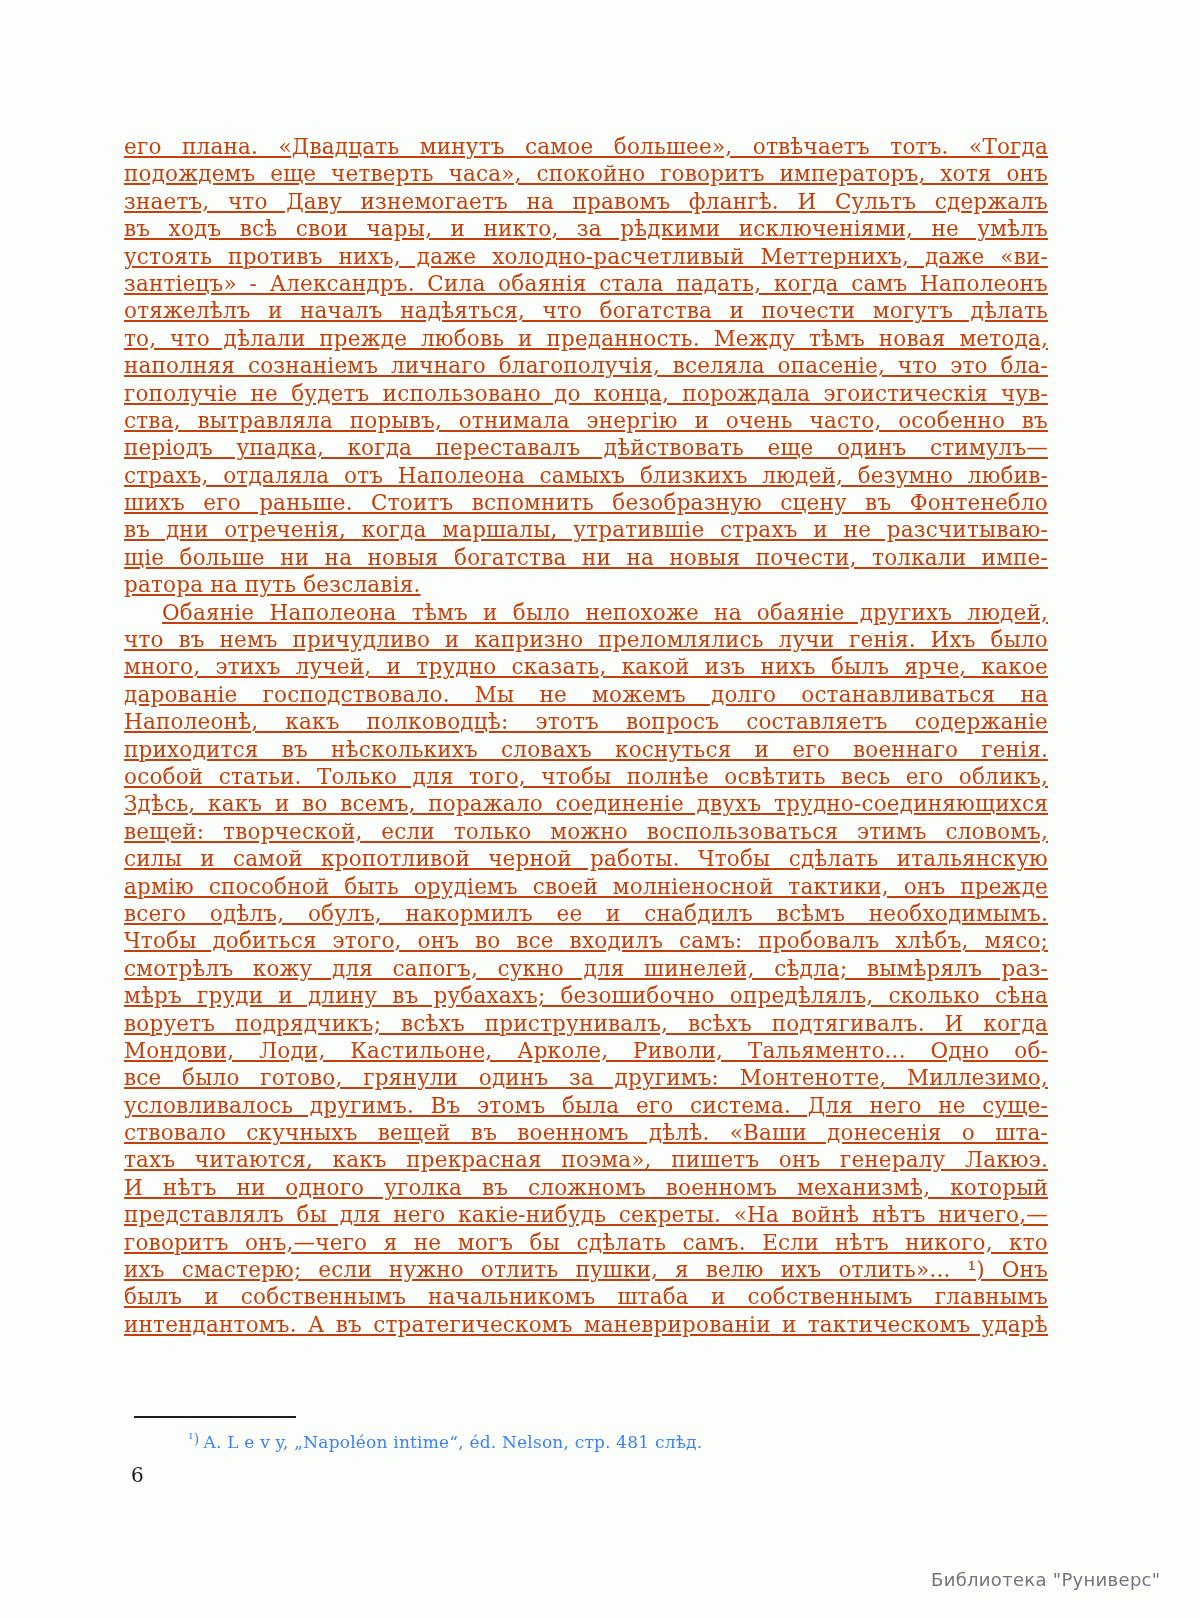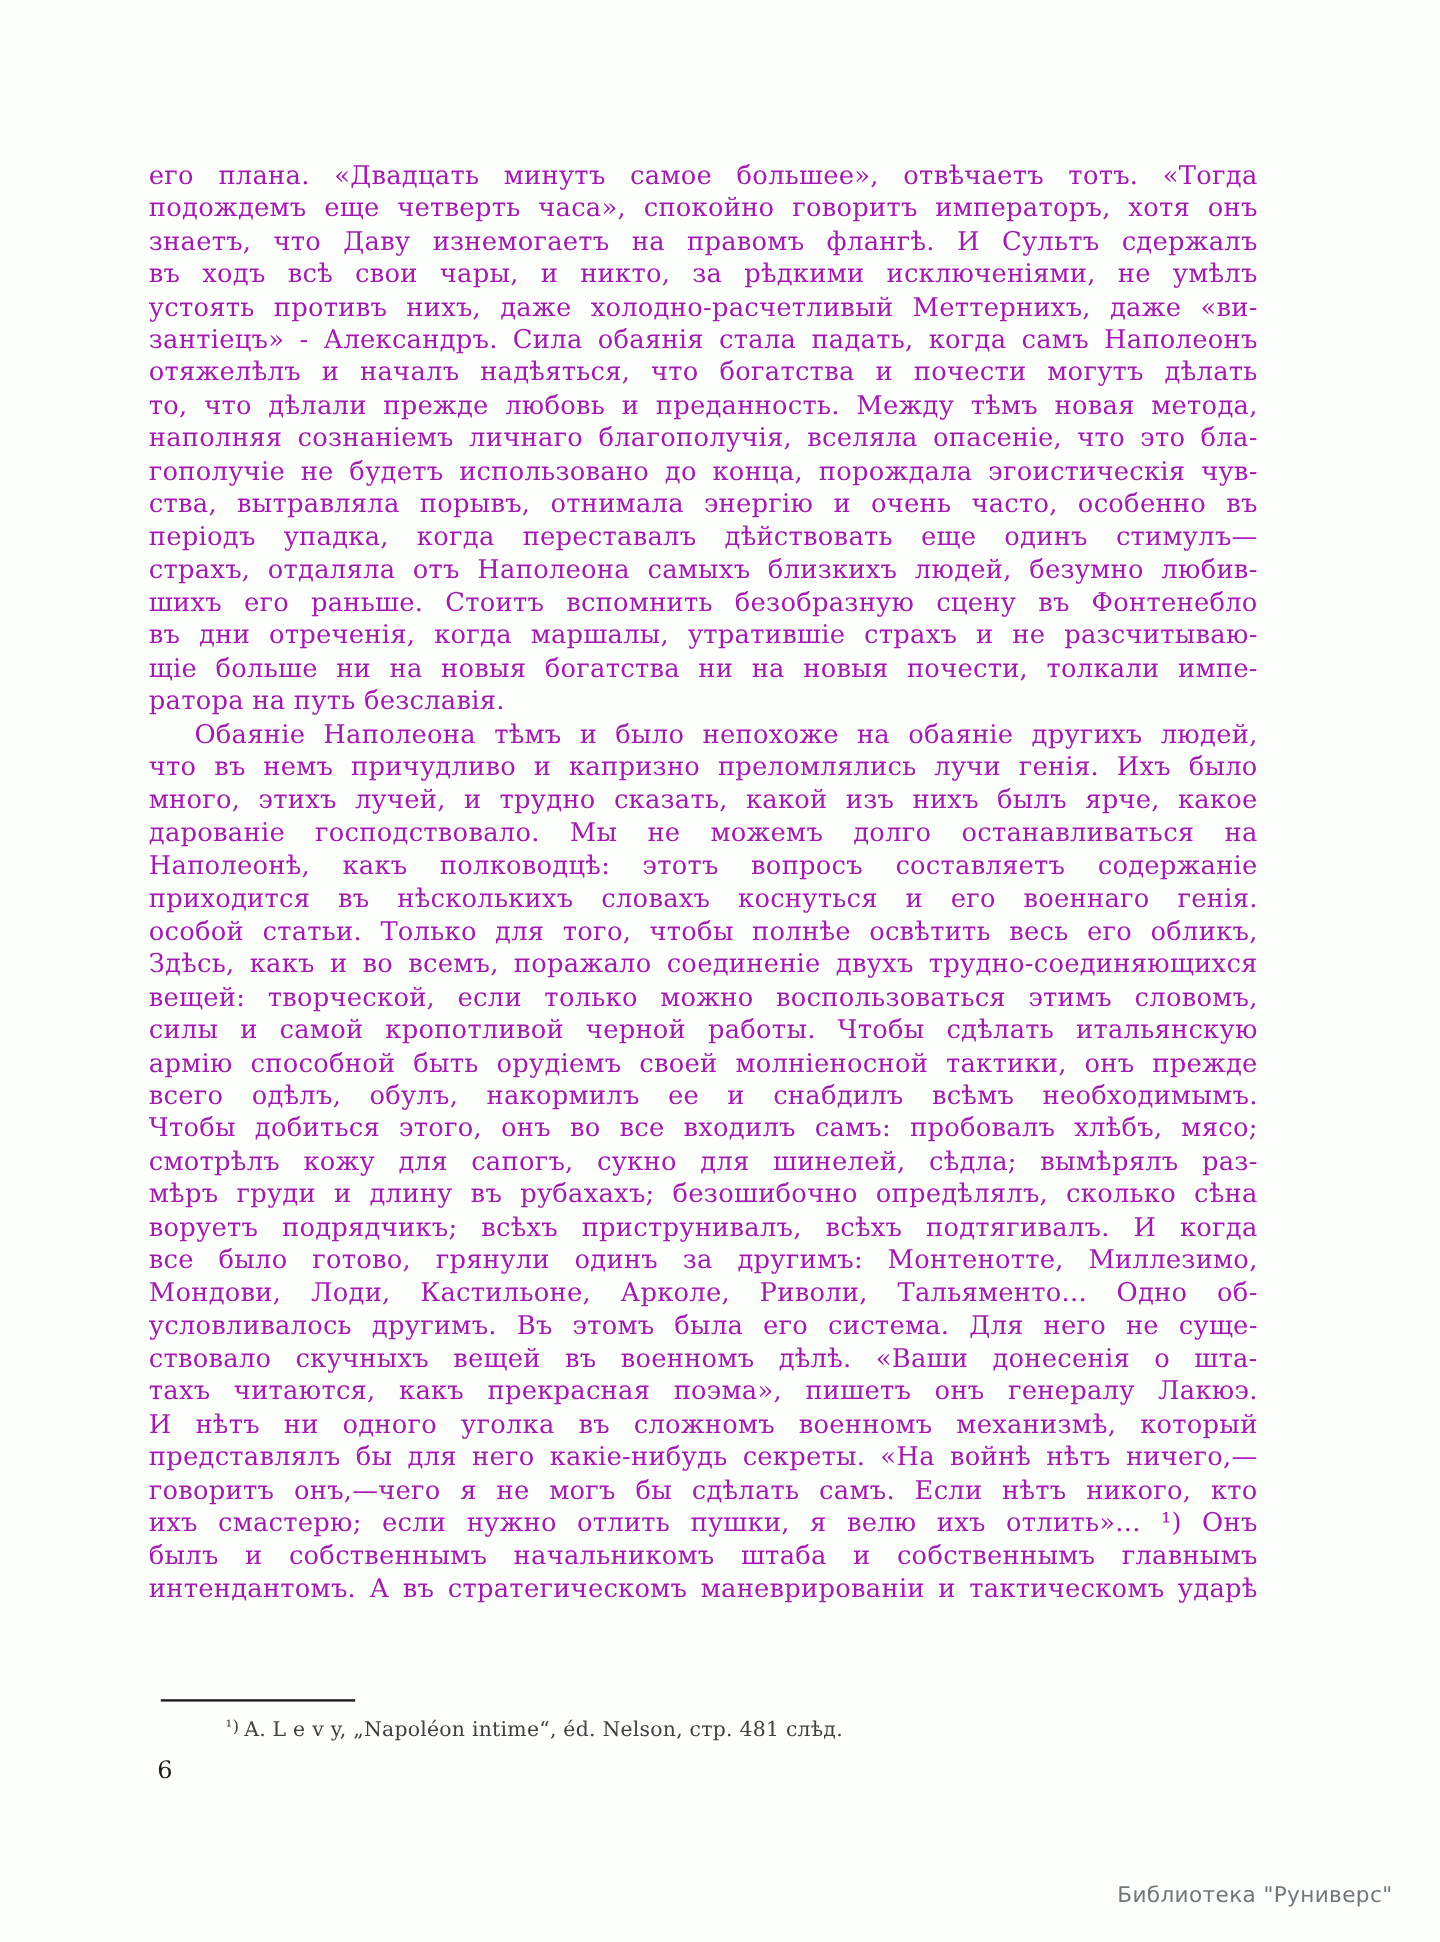--- a/index.html
+++ b/index.html
@@ -13,22 +13,23 @@
   }
   .page-sheet {
     position: absolute;
     inset: 0;
   }
   .text-block {
     position: absolute;
     left: 124px;
     top: 133px;
     width: 924px;
-    color: #a21caf;
+    color: #c2410c;
     font-size: 21.5px;
+    text-decoration: underline;
   }
   .line {
     height: 27.4px;
     line-height: 27.4px;
     text-align: justify;
     text-align-last: justify;
     white-space: normal;
     letter-spacing: 0.2px;
   }
   .line.indent { text-indent: 38px; }
@@ -38,21 +39,21 @@
     left: 134px;
     top: 1416px;
     width: 162px;
     height: 2px;
     background: #1f1f1f;
   }
   .footnote {
     position: absolute;
     left: 188px;
     top: 1428px;
-    color: #404040;
+    color: #3b82f6;
     font-size: 17px;
     line-height: 22px;
     letter-spacing: 0.2px;
   }
   .footnote .fn-marker {
     font-size: 14px;
     vertical-align: 4px;
     margin-right: 4px;
   }
   .page-number {
@@ -104,22 +105,22 @@
       <div class="line">особой статьи. Только для того, чтобы полнѣе освѣтить весь его обликъ,</div>
       <div class="line">Здѣсь, какъ и во всемъ, поражало соединеніе двухъ трудно-соединяющихся</div>
       <div class="line">вещей: творческой, если только можно воспользоваться этимъ словомъ,</div>
       <div class="line">силы и самой кропотливой черной работы. Чтобы сдѣлать итальянскую</div>
       <div class="line">армію способной быть орудіемъ своей молніеносной тактики, онъ прежде</div>
       <div class="line">всего одѣлъ, обулъ, накормилъ ее и снабдилъ всѣмъ необходимымъ.</div>
       <div class="line">Чтобы добиться этого, онъ во все входилъ самъ: пробовалъ хлѣбъ, мясо;</div>
       <div class="line">смотрѣлъ кожу для сапогъ, сукно для шинелей, сѣдла; вымѣрялъ раз-</div>
       <div class="line">мѣръ груди и длину въ рубахахъ; безошибочно опредѣлялъ, сколько сѣна</div>
       <div class="line">воруетъ подрядчикъ; всѣхъ приструнивалъ, всѣхъ подтягивалъ. И когда</div>
+      <div class="line">Мондови, Лоди, Кастильоне, Арколе, Риволи, Тальяменто... Одно об-</div>
       <div class="line">все было готово, грянули одинъ за другимъ: Монтенотте, Миллезимо,</div>
-      <div class="line">Мондови, Лоди, Кастильоне, Арколе, Риволи, Тальяменто... Одно об-</div>
       <div class="line">условливалось другимъ. Въ этомъ была его система. Для него не суще-</div>
       <div class="line">ствовало скучныхъ вещей въ военномъ дѣлѣ. «Ваши донесенія о шта-</div>
       <div class="line">тахъ читаются, какъ прекрасная поэма», пишетъ онъ генералу Лакюэ.</div>
       <div class="line">И нѣтъ ни одного уголка въ сложномъ военномъ механизмѣ, который</div>
       <div class="line">представлялъ бы для него какіе-нибудь секреты. «На войнѣ нѣтъ ничего,—</div>
       <div class="line">говоритъ онъ,—чего я не могъ бы сдѣлать самъ. Если нѣтъ никого, кто</div>
       <div class="line">ихъ смастерю; если нужно отлить пушки, я велю ихъ отлить»... ¹) Онъ</div>
       <div class="line">былъ и собственнымъ начальникомъ штаба и собственнымъ главнымъ</div>
       <div class="line">интендантомъ. А въ стратегическомъ маневрированіи и тактическомъ ударѣ</div>
     </div>

